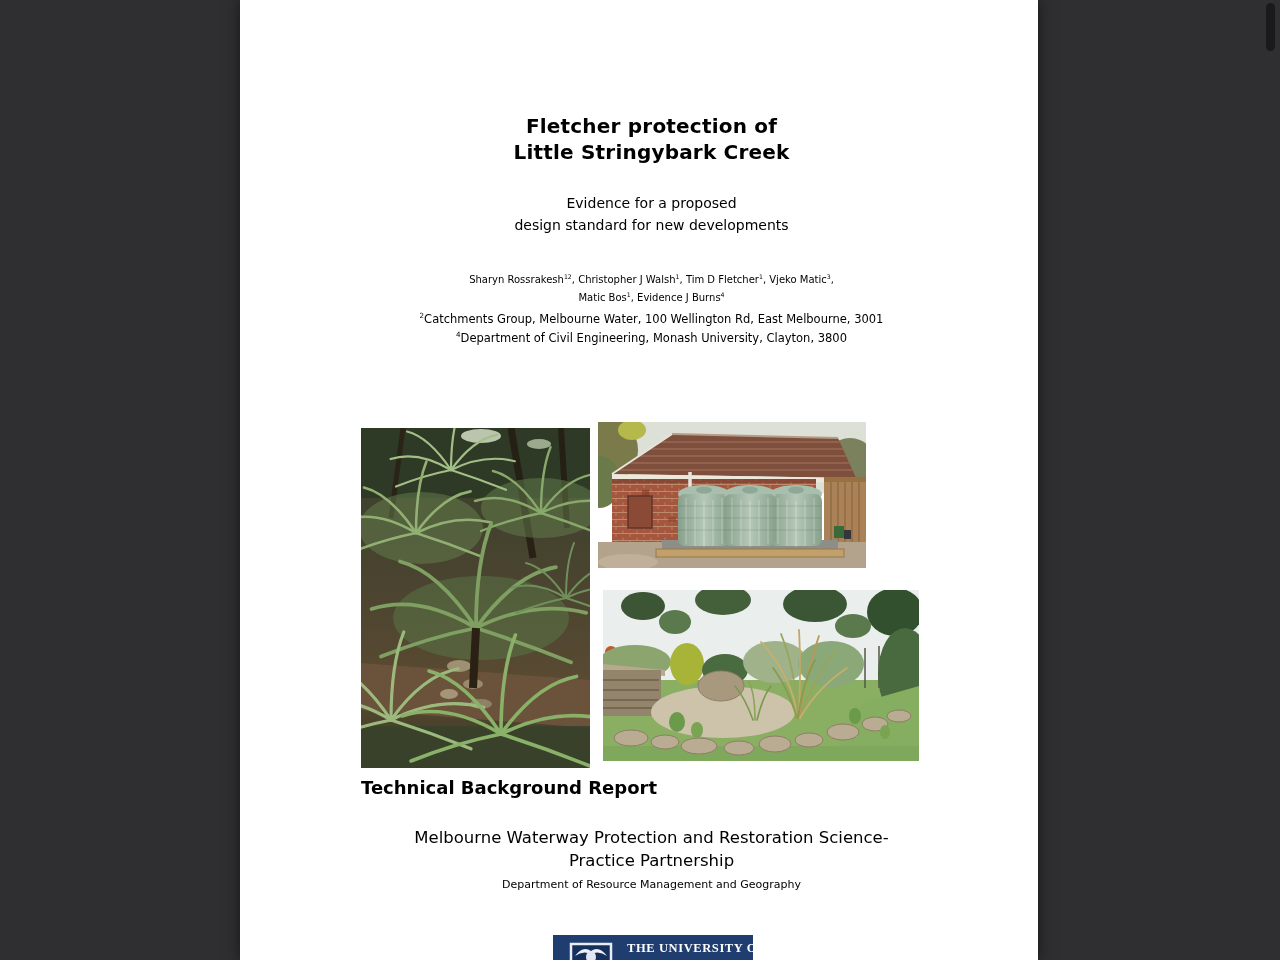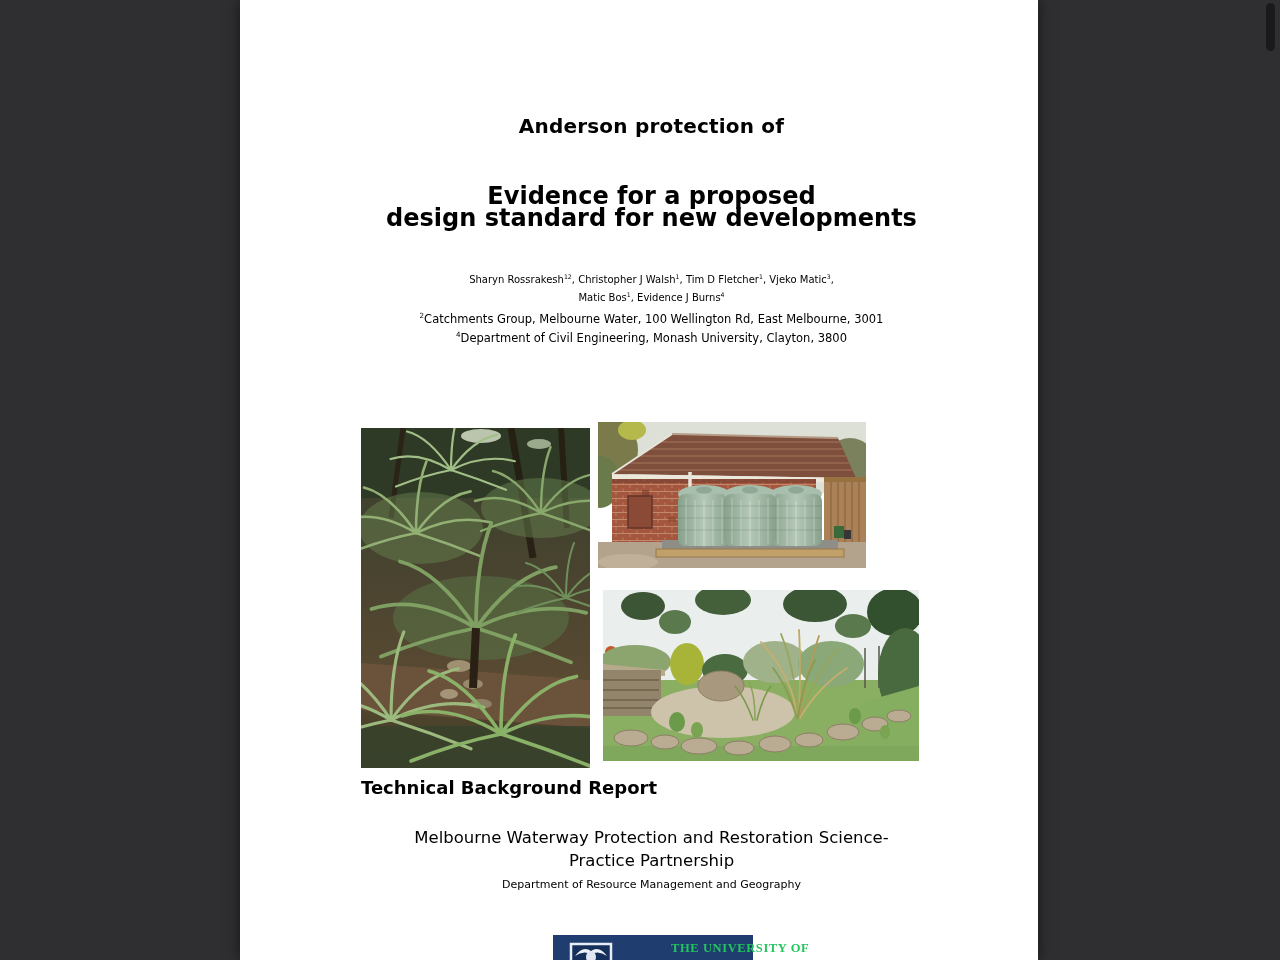--- a/index.html
+++ b/index.html
@@ -11,57 +11,57 @@
   }
   .page{
     position:absolute;left:240px;top:0;width:798px;height:960px;
     background:#ffffff;
     box-shadow:0 0 14px rgba(0,0,0,0.55);
     overflow:hidden;
     color:#000;
   }
   .content{position:absolute;left:121px;width:581px;}
   .doc-title{top:113px;text-align:center;font-weight:bold;font-size:20px;line-height:26px;letter-spacing:0.2px;}
-  .doc-subtitle{top:185px;text-align:center;font-weight:bold;font-size:24px;line-height:22px;}
+  .doc-subtitle{top:192px;text-align:center;font-weight:normal;font-size:14px;line-height:22px;}
   .authors{top:271px;text-align:center;font-size:10px;line-height:18px;white-space:nowrap;}
   sup{font-size:0.62em;line-height:0;vertical-align:super;}
   .affiliations{top:312px;text-align:center;font-size:11.5px;line-height:14.5px;}
   .affil{margin-bottom:4px;white-space:pre-wrap;}
   .photos{top:422px;height:346px;}
   .photo{position:absolute;display:block;}
   .photo-left{left:0;top:6px;}
   .photo-topright{left:237px;top:0;}
   .photo-bottomright{left:242px;top:168px;}
   .report-heading{top:777px;text-align:left;font-weight:bold;font-size:18px;}
   .partnership{top:826px;text-align:center;font-size:16.5px;line-height:23px;}
   .dept-line{top:878px;text-align:center;font-size:11px;}
   .uom-logo{
     position:absolute;left:313px;top:935px;width:200px;height:60px;
     background:#1f3d6e;display:flex;align-items:flex-start;
   }
   .uom-crest{position:absolute;left:16px;top:5px;}
   .uom-logo-text{
     position:absolute;left:74px;top:6px;
     font-family:"Liberation Serif","DejaVu Serif",serif;
-    font-weight:bold;font-size:12.5px;letter-spacing:0.6px;color:#22c55e;
+    font-weight:bold;font-size:12.5px;letter-spacing:0.6px;color:#ffffff;
     white-space:nowrap;
-    margin-left:44px;
   }
   .scrollbar-thumb{
     position:absolute;right:5px;top:3px;width:9px;height:48px;
     border-radius:5px;background:#1a1a1c;
   }
 </style>
 </head>
 <body>
 
 <div class="page">
 
   <div class="content doc-title">
-    <div>Anderson protection of</div>
+    <div>Fletcher protection of</div>
+    <div>Little Stringybark Creek</div>
   </div>
 
   <div class="content doc-subtitle">
     <div>Evidence for a proposed</div>
     <div>design standard for new developments</div>
   </div>
 
   <div class="content authors">
     <div><span>Sharyn Rossrakesh</span><sup>12</sup><span>, </span><span>Christopher J Walsh</span><sup>1</sup><span>, </span><span>Tim D Fletcher</span><sup>1</sup><span>, </span><span>Vjeko Matic</span><sup>3</sup><span>,</span></div>
     <div><span>Matic Bos</span><sup>1</sup><span>, </span><span>Evidence J Burns</span><sup>4</sup><span></span></div>

